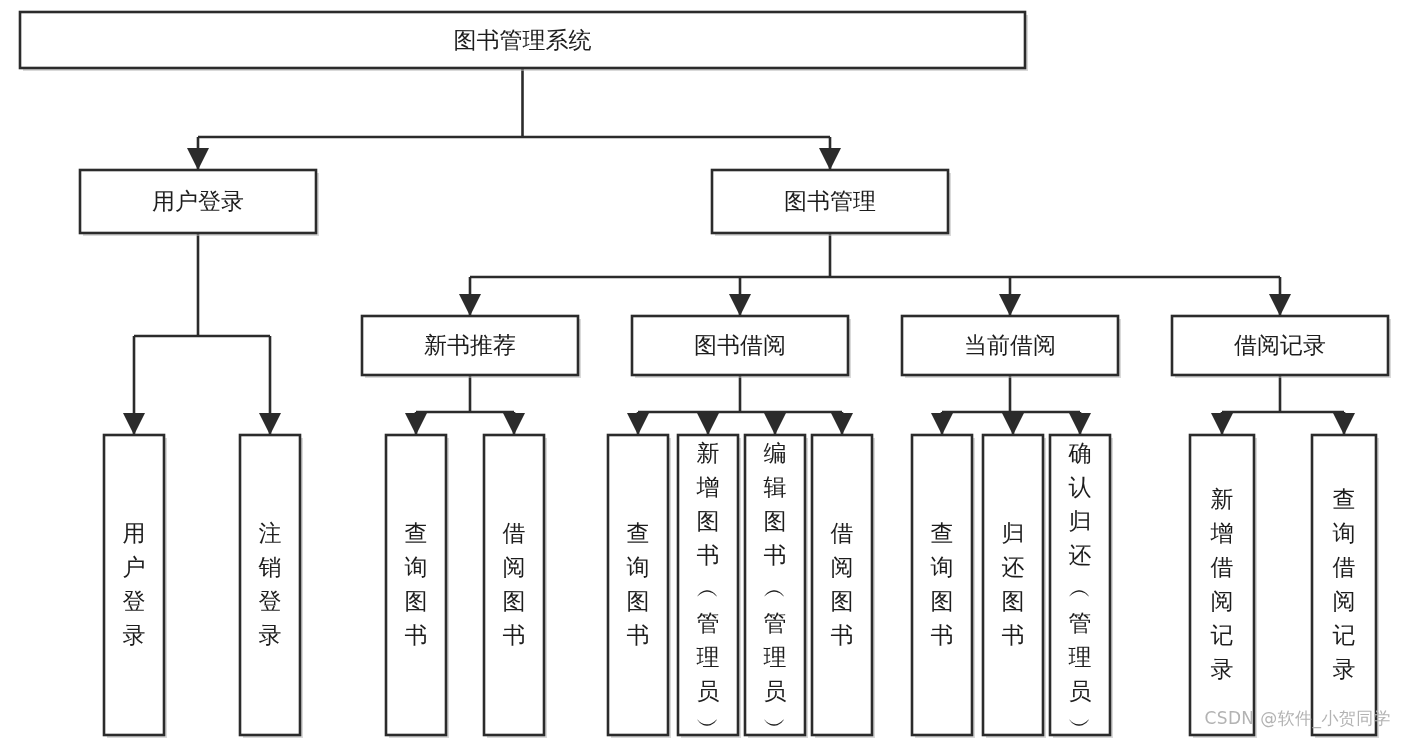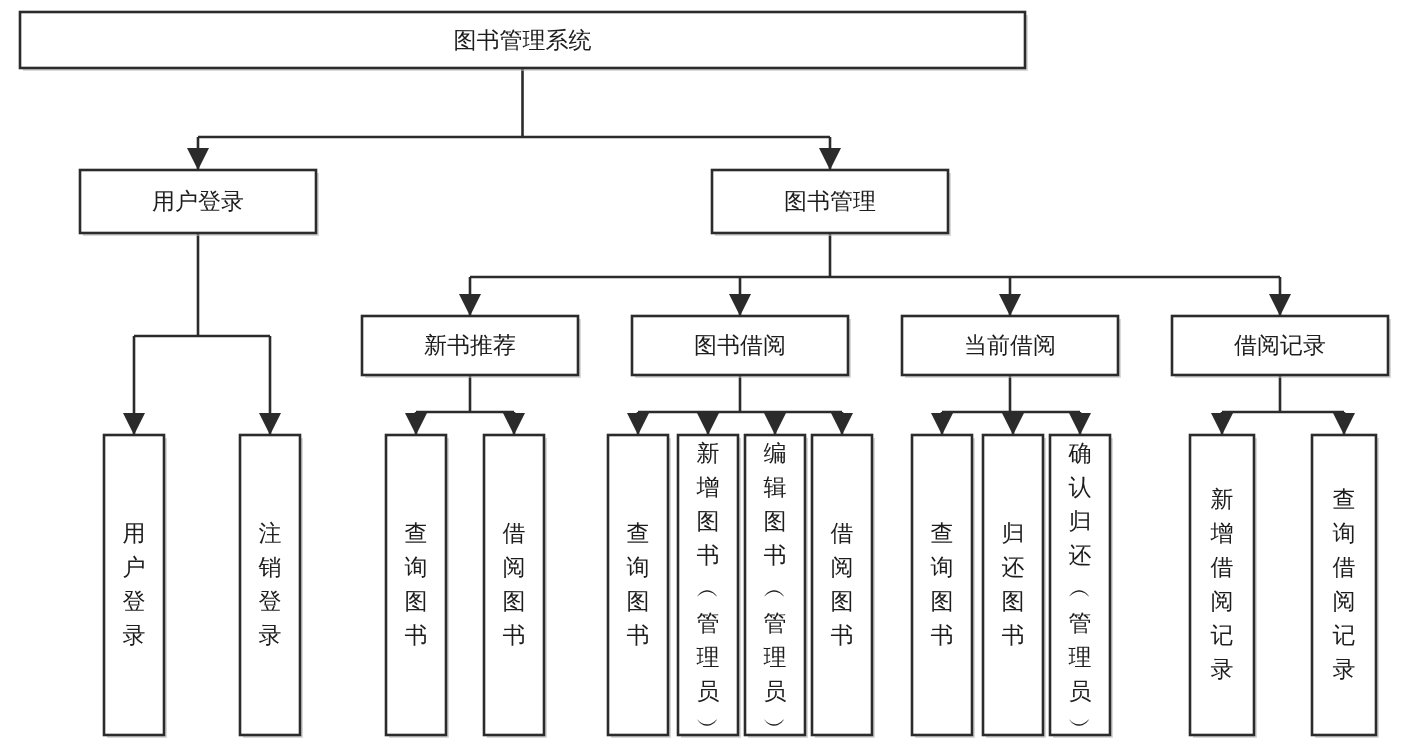--- a/index.html
+++ b/index.html
@@ -220,13 +220,14 @@
           <rect x="1190" y="435" width="64" height="300" class="node-box"></rect>
           <text class="node-label-vertical" x="1222" y="507"><tspan x="1222" dy="0">新</tspan><tspan x="1222" dy="34">增</tspan><tspan x="1222" dy="34">借</tspan><tspan x="1222" dy="34">阅</tspan><tspan x="1222" dy="34">记</tspan><tspan x="1222" dy="34">录</tspan></text>
         </g>
         <g>
           <rect x="1315" y="438" width="64" height="300" class="node-shadow"></rect>
           <rect x="1312" y="435" width="64" height="300" class="node-box"></rect>
           <text class="node-label-vertical" x="1344" y="507"><tspan x="1344" dy="0">查</tspan><tspan x="1344" dy="34">询</tspan><tspan x="1344" dy="34">借</tspan><tspan x="1344" dy="34">阅</tspan><tspan x="1344" dy="34">记</tspan><tspan x="1344" dy="34">录</tspan></text>
         </g>
       </g>
   </svg>
+  <div class="watermark">CSDN @软件_小贺同学</div>
 </div>
 
 </body></html>

